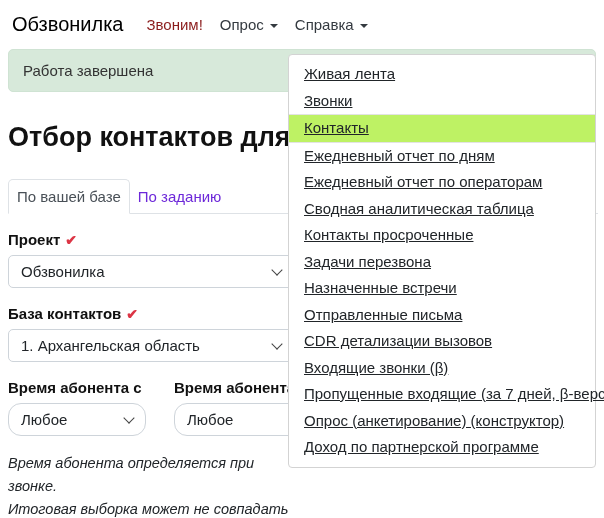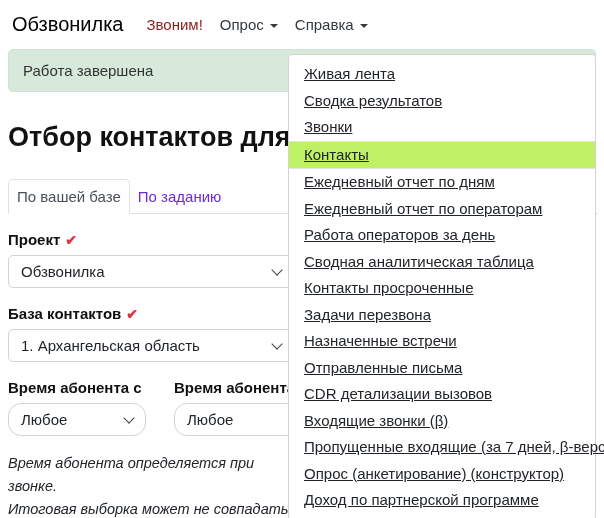--- a/index.html
+++ b/index.html
@@ -99,26 +99,24 @@
   </div>
 </div>
 
 <div class="notes">
   <div>Время абонента определяется при звонке.</div>
   <div>Итоговая выборка может не совпадать с</div>
 </div>
 
 <div class="dropdown">
   <div class="item">Живая лента</div>
-  <div class="item">Сводка результатов</div>
   <div class="item">Звонки</div>
   <div class="item hover">Контакты</div>
   <div class="item">Ежедневный отчет по дням</div>
   <div class="item">Ежедневный отчет по операторам</div>
-  <div class="item">Работа операторов за день</div>
   <div class="item">Сводная аналитическая таблица</div>
   <div class="item">Контакты просроченные</div>
   <div class="item">Задачи перезвона</div>
   <div class="item">Назначенные встречи</div>
   <div class="item">Отправленные письма</div>
   <div class="item">CDR детализации вызовов</div>
   <div class="item">Входящие звонки (β)</div>
   <div class="item">Пропущенные входящие (за 7 дней, β-версия)</div>
   <div class="item">Опрос (анкетирование) (конструктор)</div>
   <div class="item">Доход по партнерской программе</div>

